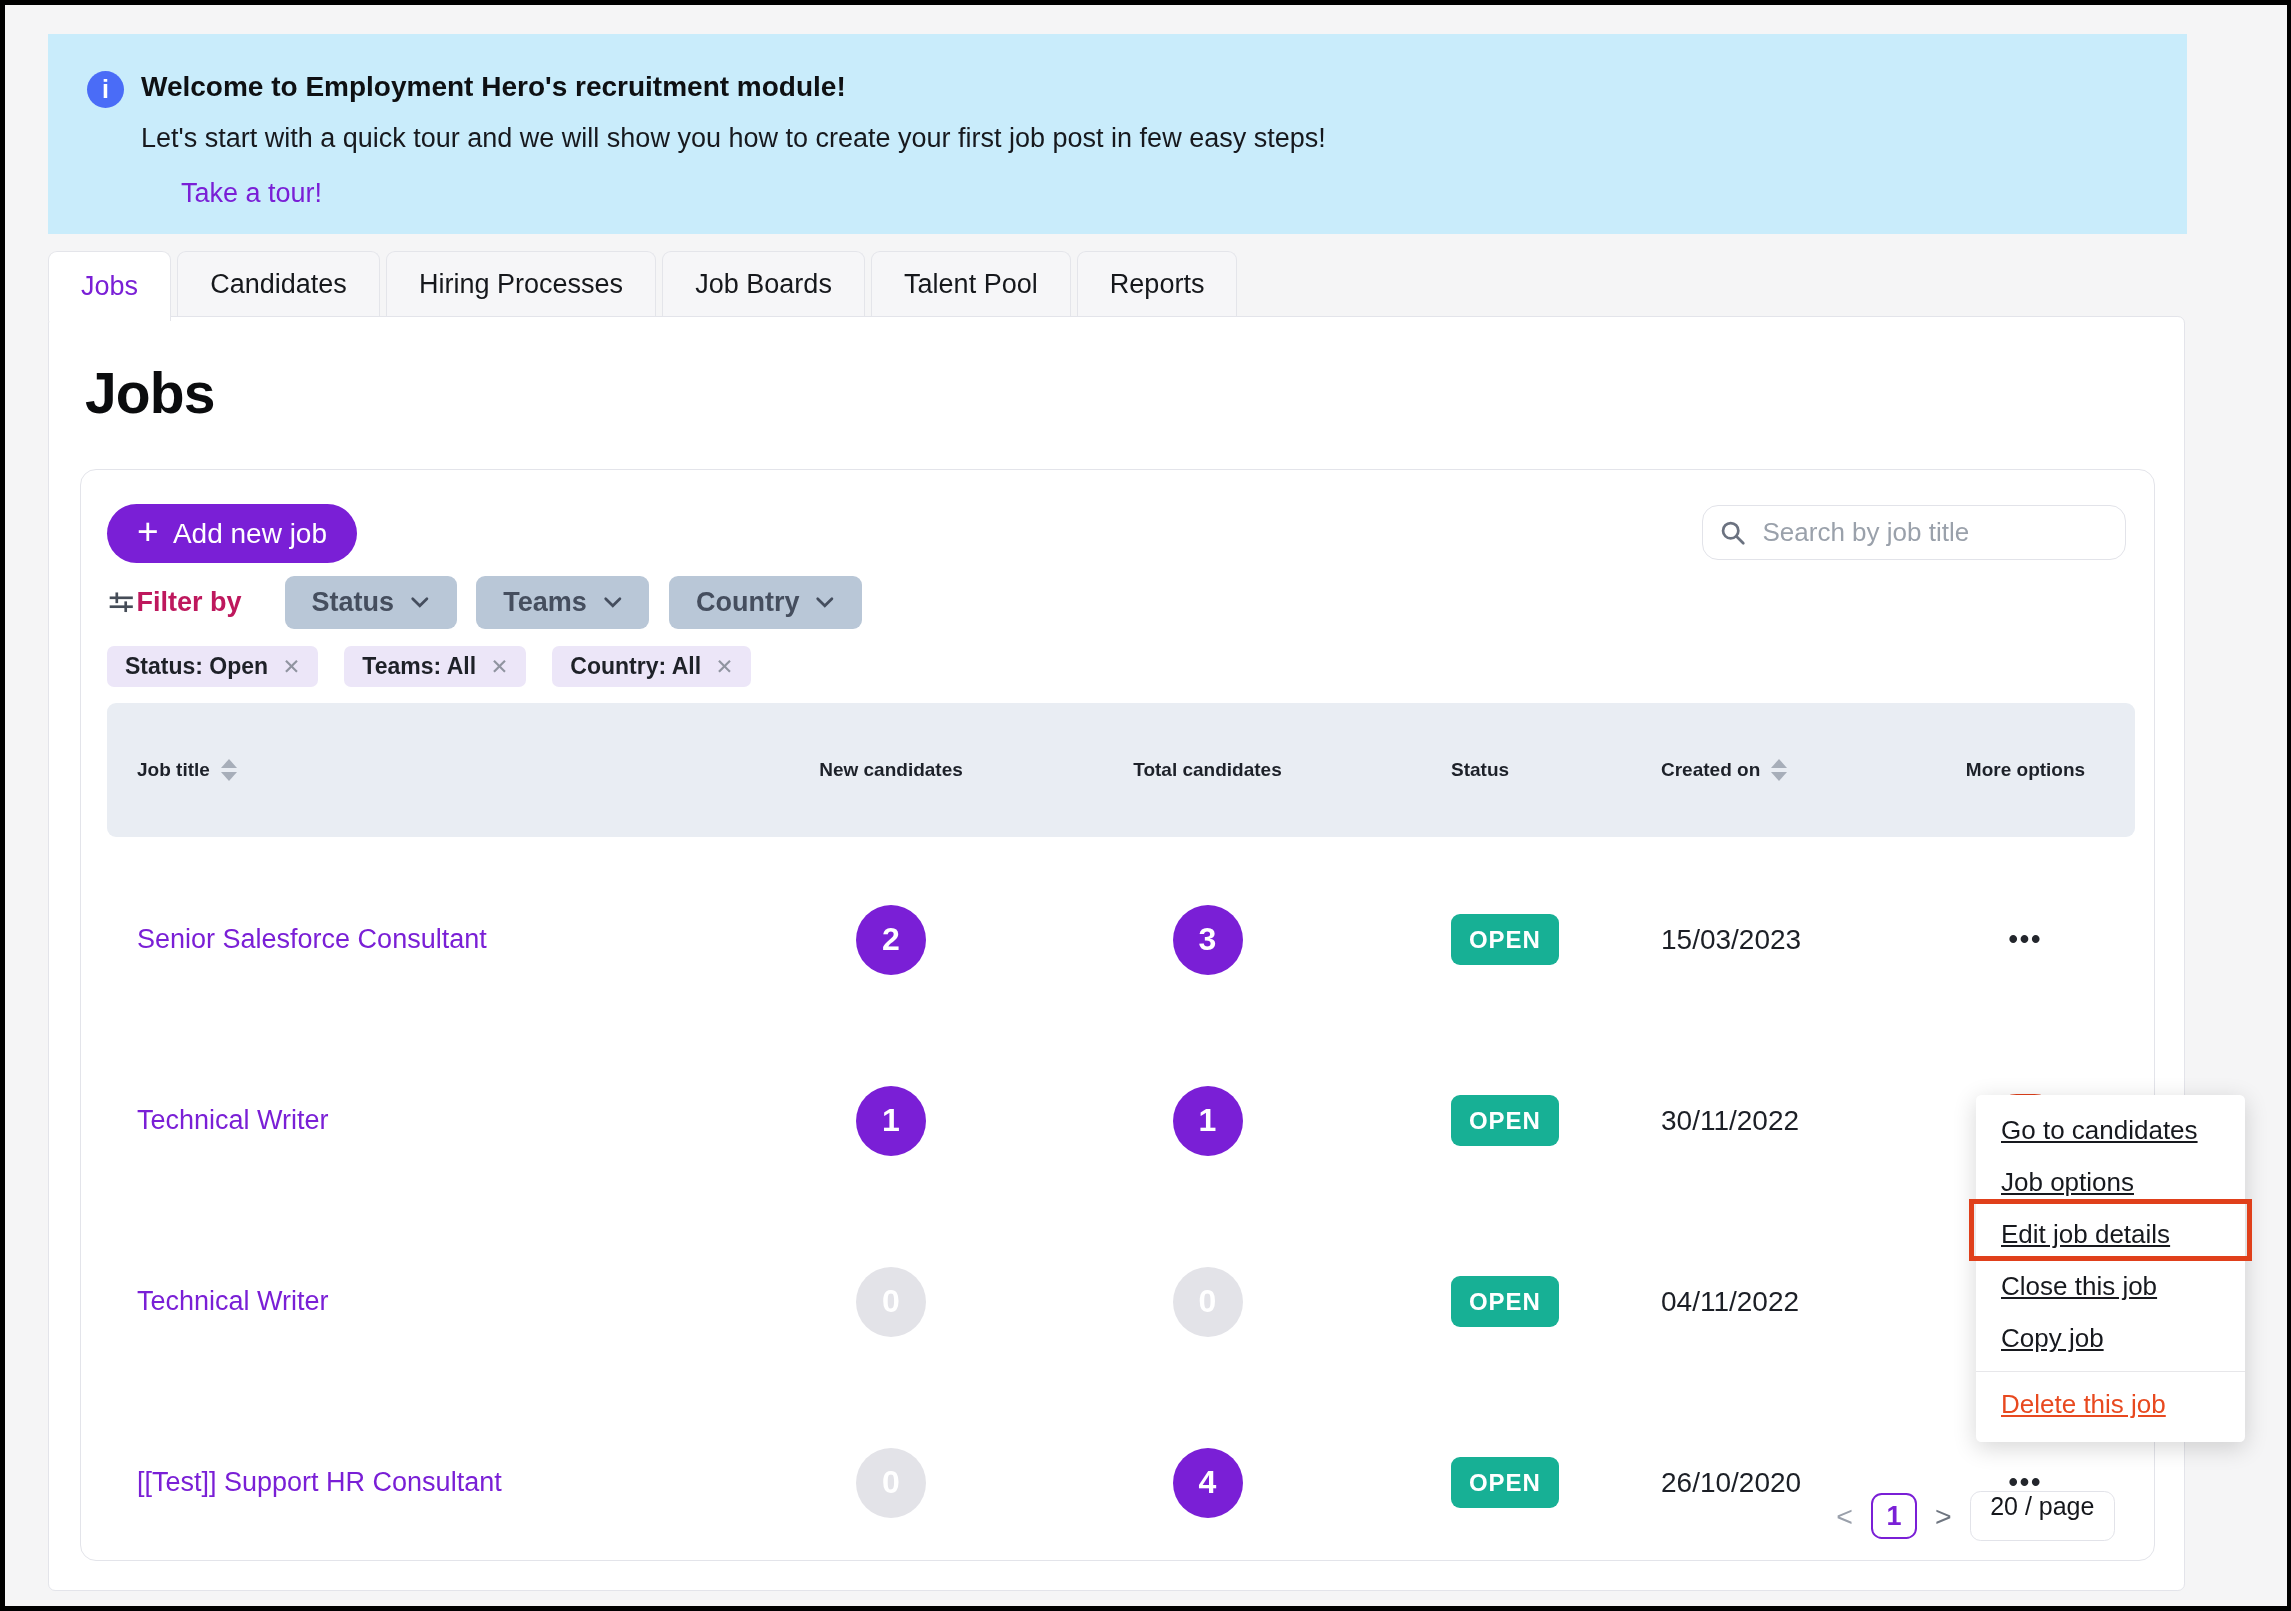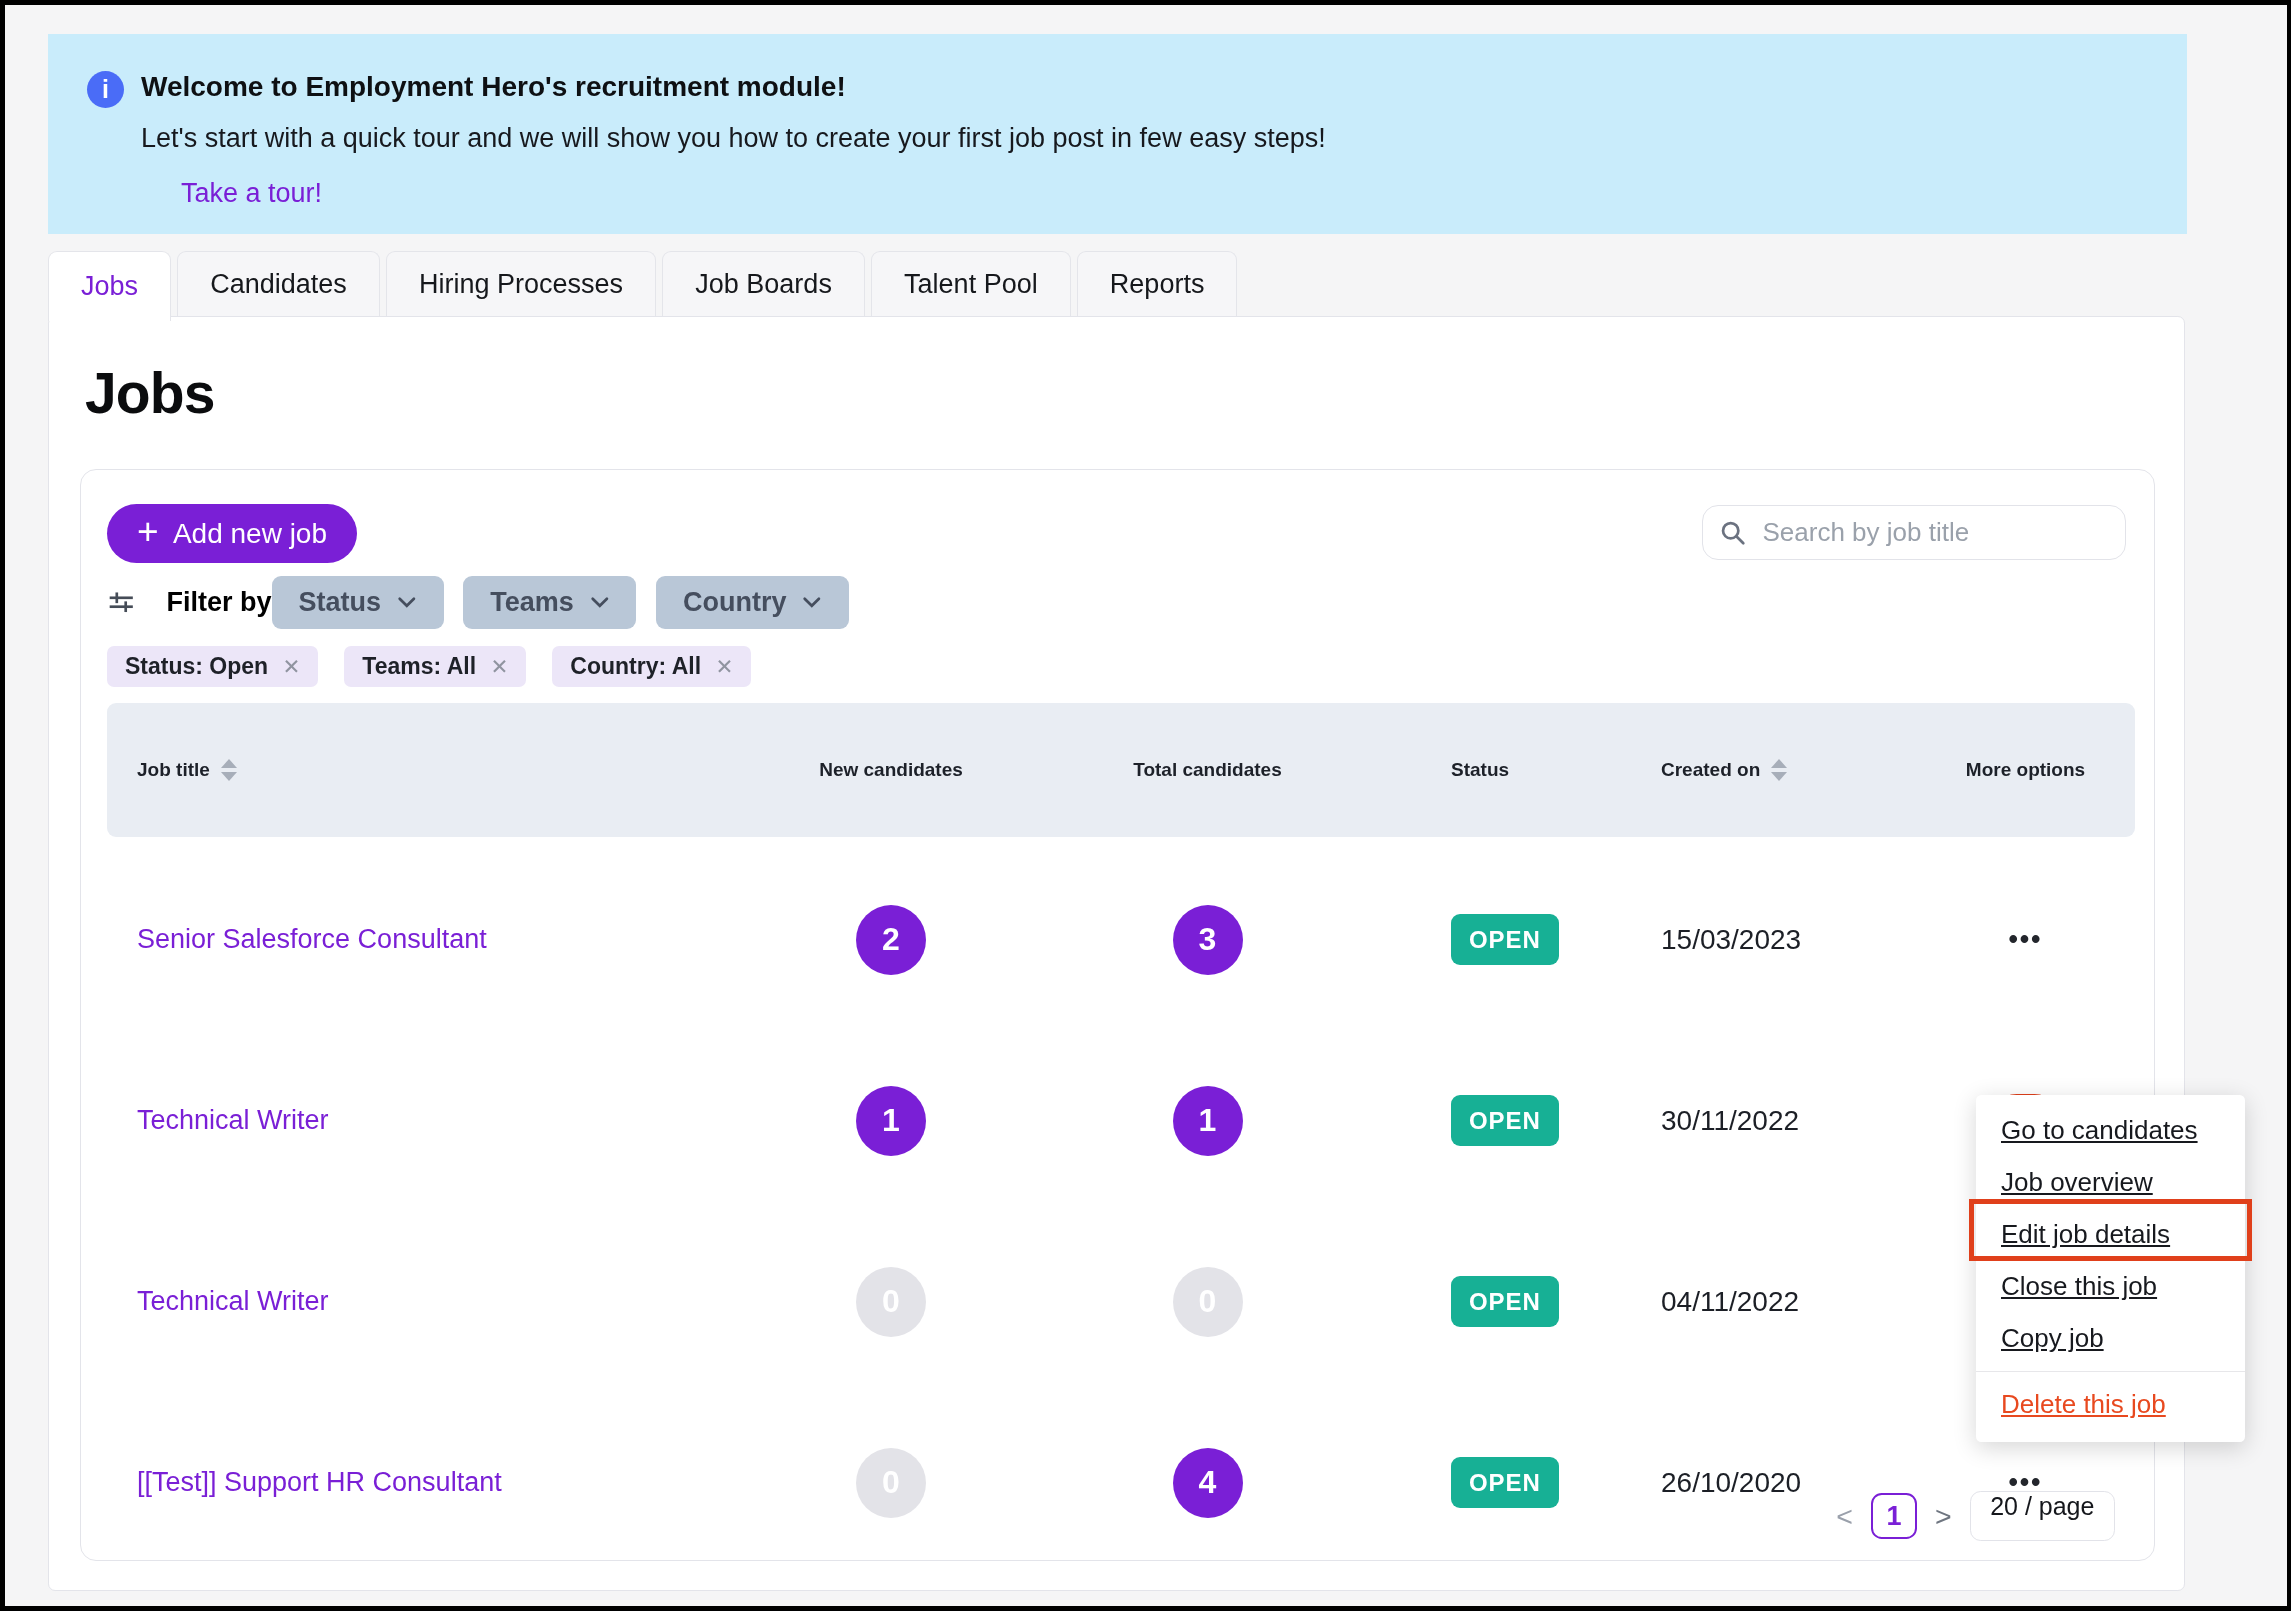--- a/index.html
+++ b/index.html
@@ -56,21 +56,21 @@
     border:1.8px solid #e2e3e9;border-radius:16px;background:#fff;
     display:flex;align-items:center;gap:15px;padding:0 16px;
   }
   .search-box input{
     border:none;outline:none;background:transparent;flex:1;min-width:0;
     font-size:26px;font-family:inherit;color:#3c4048;
   }
   .search-box input::placeholder{color:#9aa1ab;}
   
   .filter-row{position:absolute;left:26px;top:105px;height:55px;display:flex;align-items:center;}
-  .filter-label{display:inline-flex;align-items:center;gap:31px;font-size:27px;font-weight:700;color:#000000;}
+  .filter-label{display:inline-flex;align-items:center;gap:1px;font-size:27px;font-weight:700;color:#be185d;margin-right:43px;}
   .dropdown{
     display:inline-flex;align-items:center;gap:16px;height:53px;padding:0 27px;margin-right:19.6px;
     background:#b9c7d7;border:none;border-radius:9px;font-size:27px;font-weight:700;color:#454e5e;
     font-family:inherit;cursor:pointer;
   }
   .chips-row{position:absolute;left:26px;top:176px;display:flex;gap:26px;}
   .chip{
     display:inline-flex;align-items:center;gap:14.3px;height:41px;padding:0 18px;
     background:#ece6f8;border-radius:7.1px;font-size:23px;font-weight:700;color:#1e2128;cursor:pointer;
   }
@@ -312,21 +312,21 @@
               <polyline points="3,3 10,10 17,3" fill="none" stroke="#9aa0ab" stroke-width="2.5" stroke-linecap="round"></polyline>
             </svg>
         </span>
       </div>
 
     </div>
   </div>
 
   <div class="menu">
     <div class="menu-item">Go to candidates</div>
-    <div class="menu-item">Job overview</div>
+    <div class="menu-item">Job options</div>
     <div class="menu-item">Edit job details</div>
     <div class="menu-item">Close this job</div>
     <div class="menu-item">Copy job</div>
     <div class="menu-divider"></div>
     <div class="menu-item danger">Delete this job</div>
   </div>
 
   <div class="annotation-rect"></div>
 
 </div>

